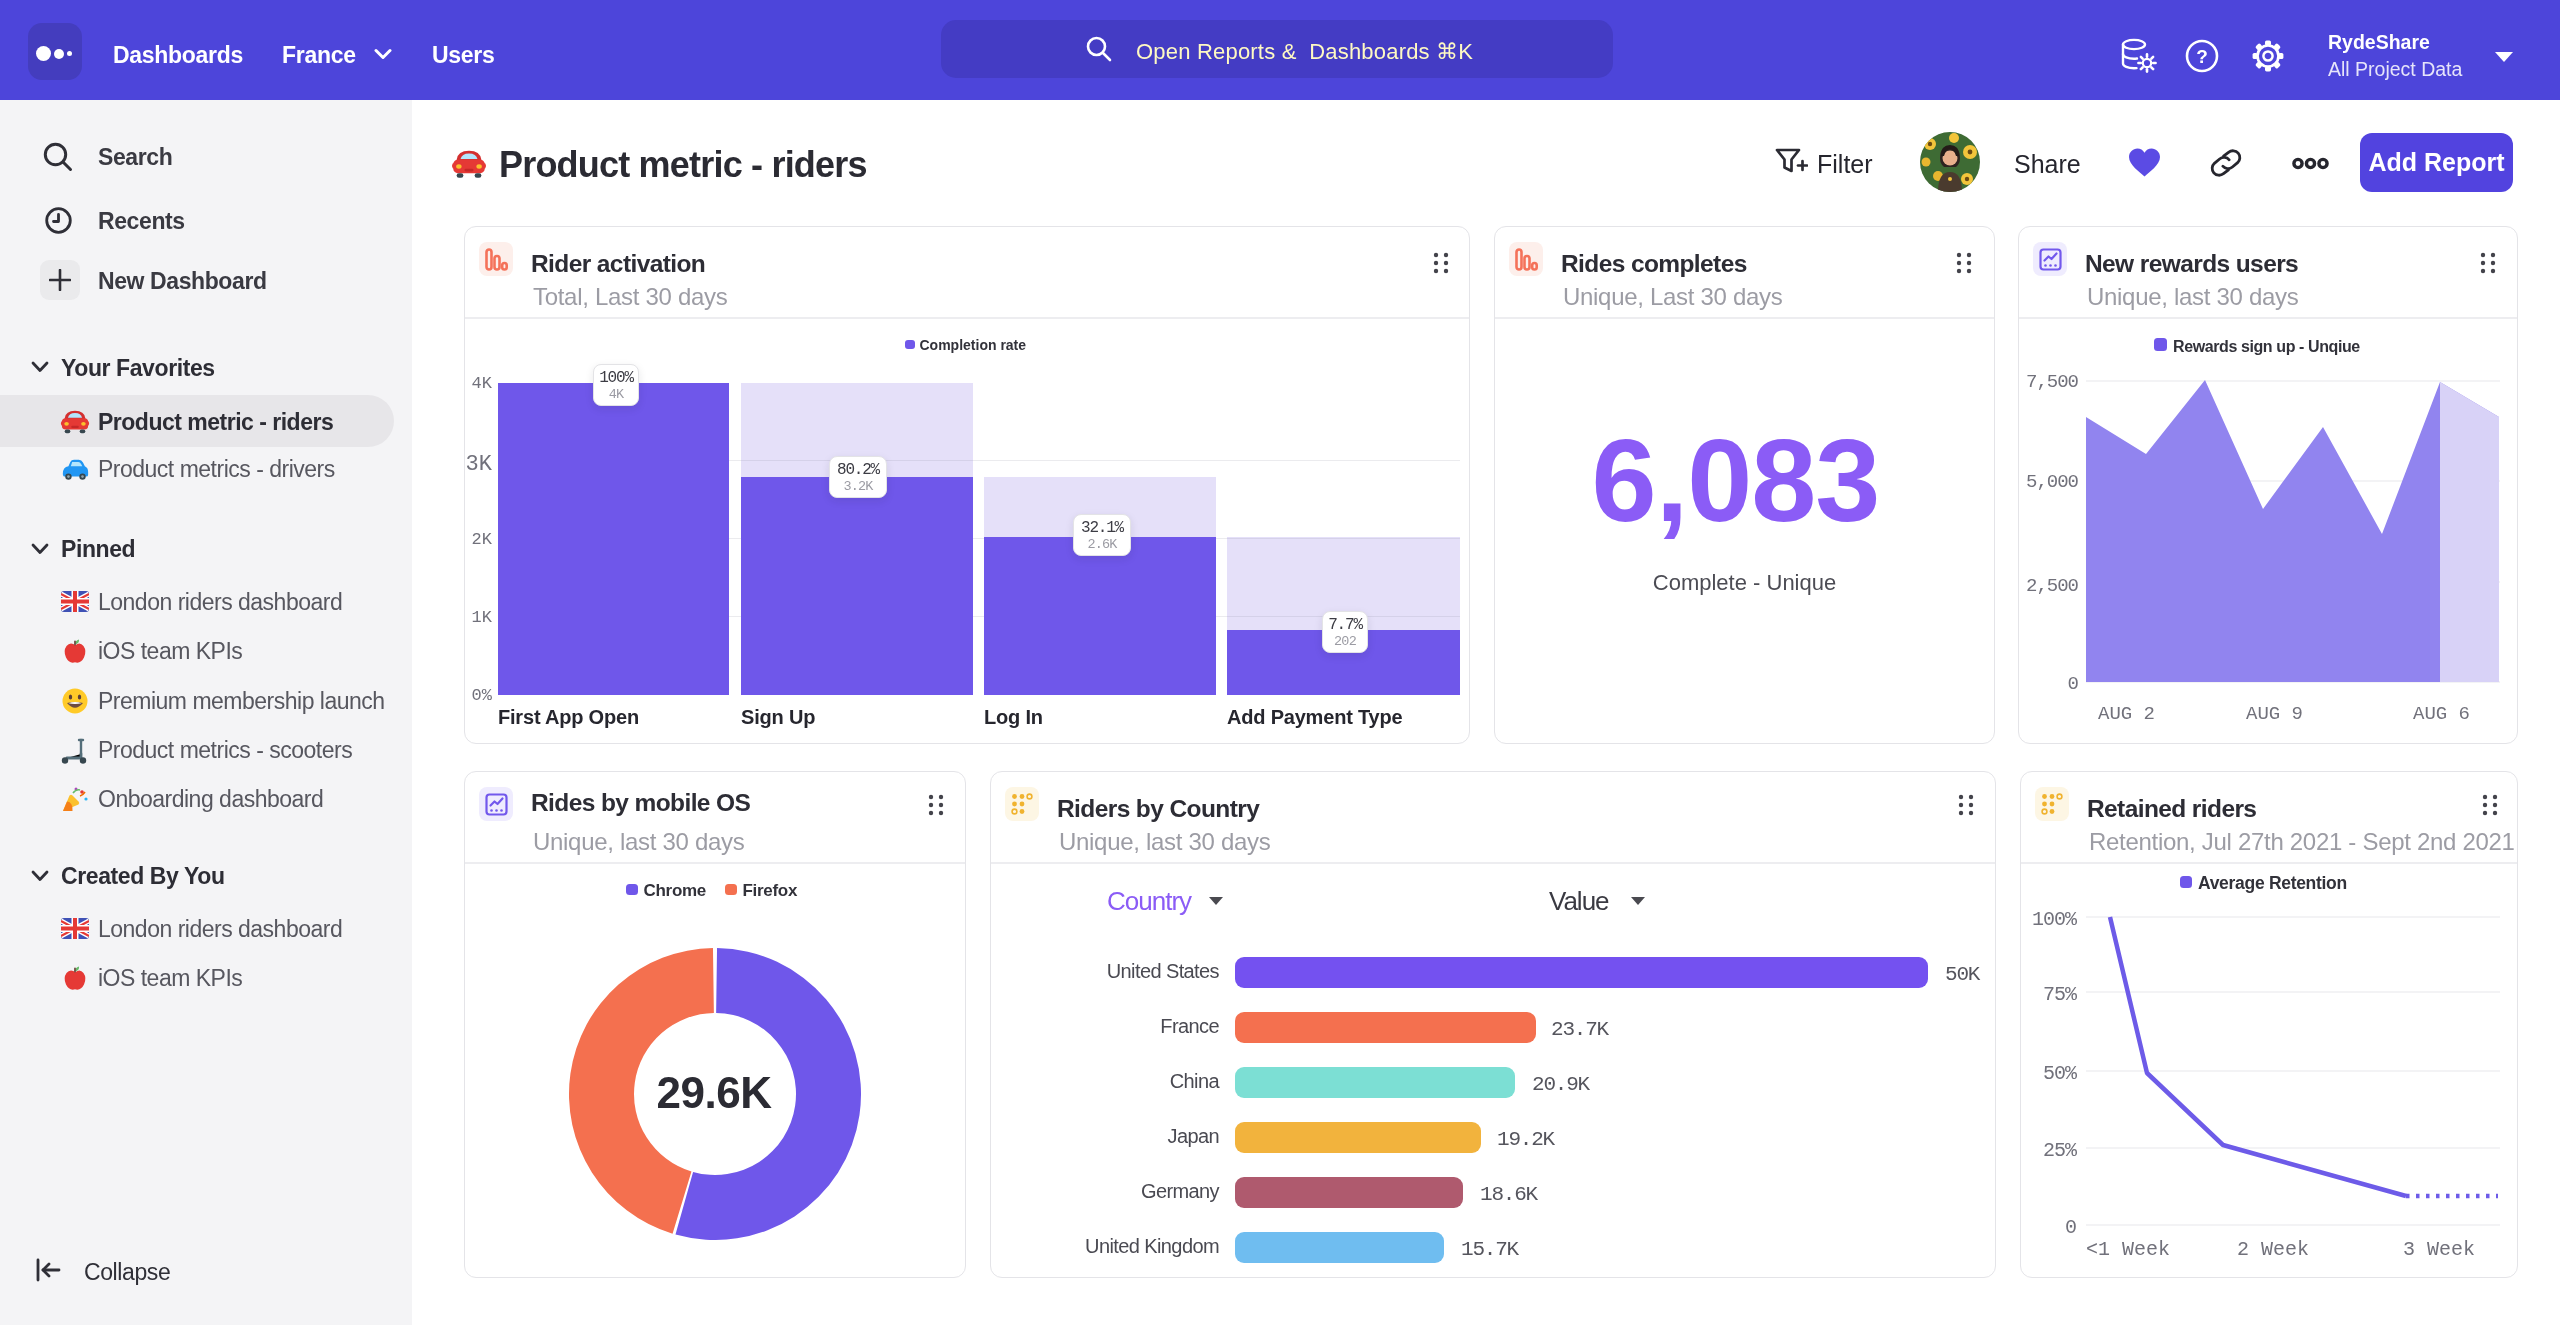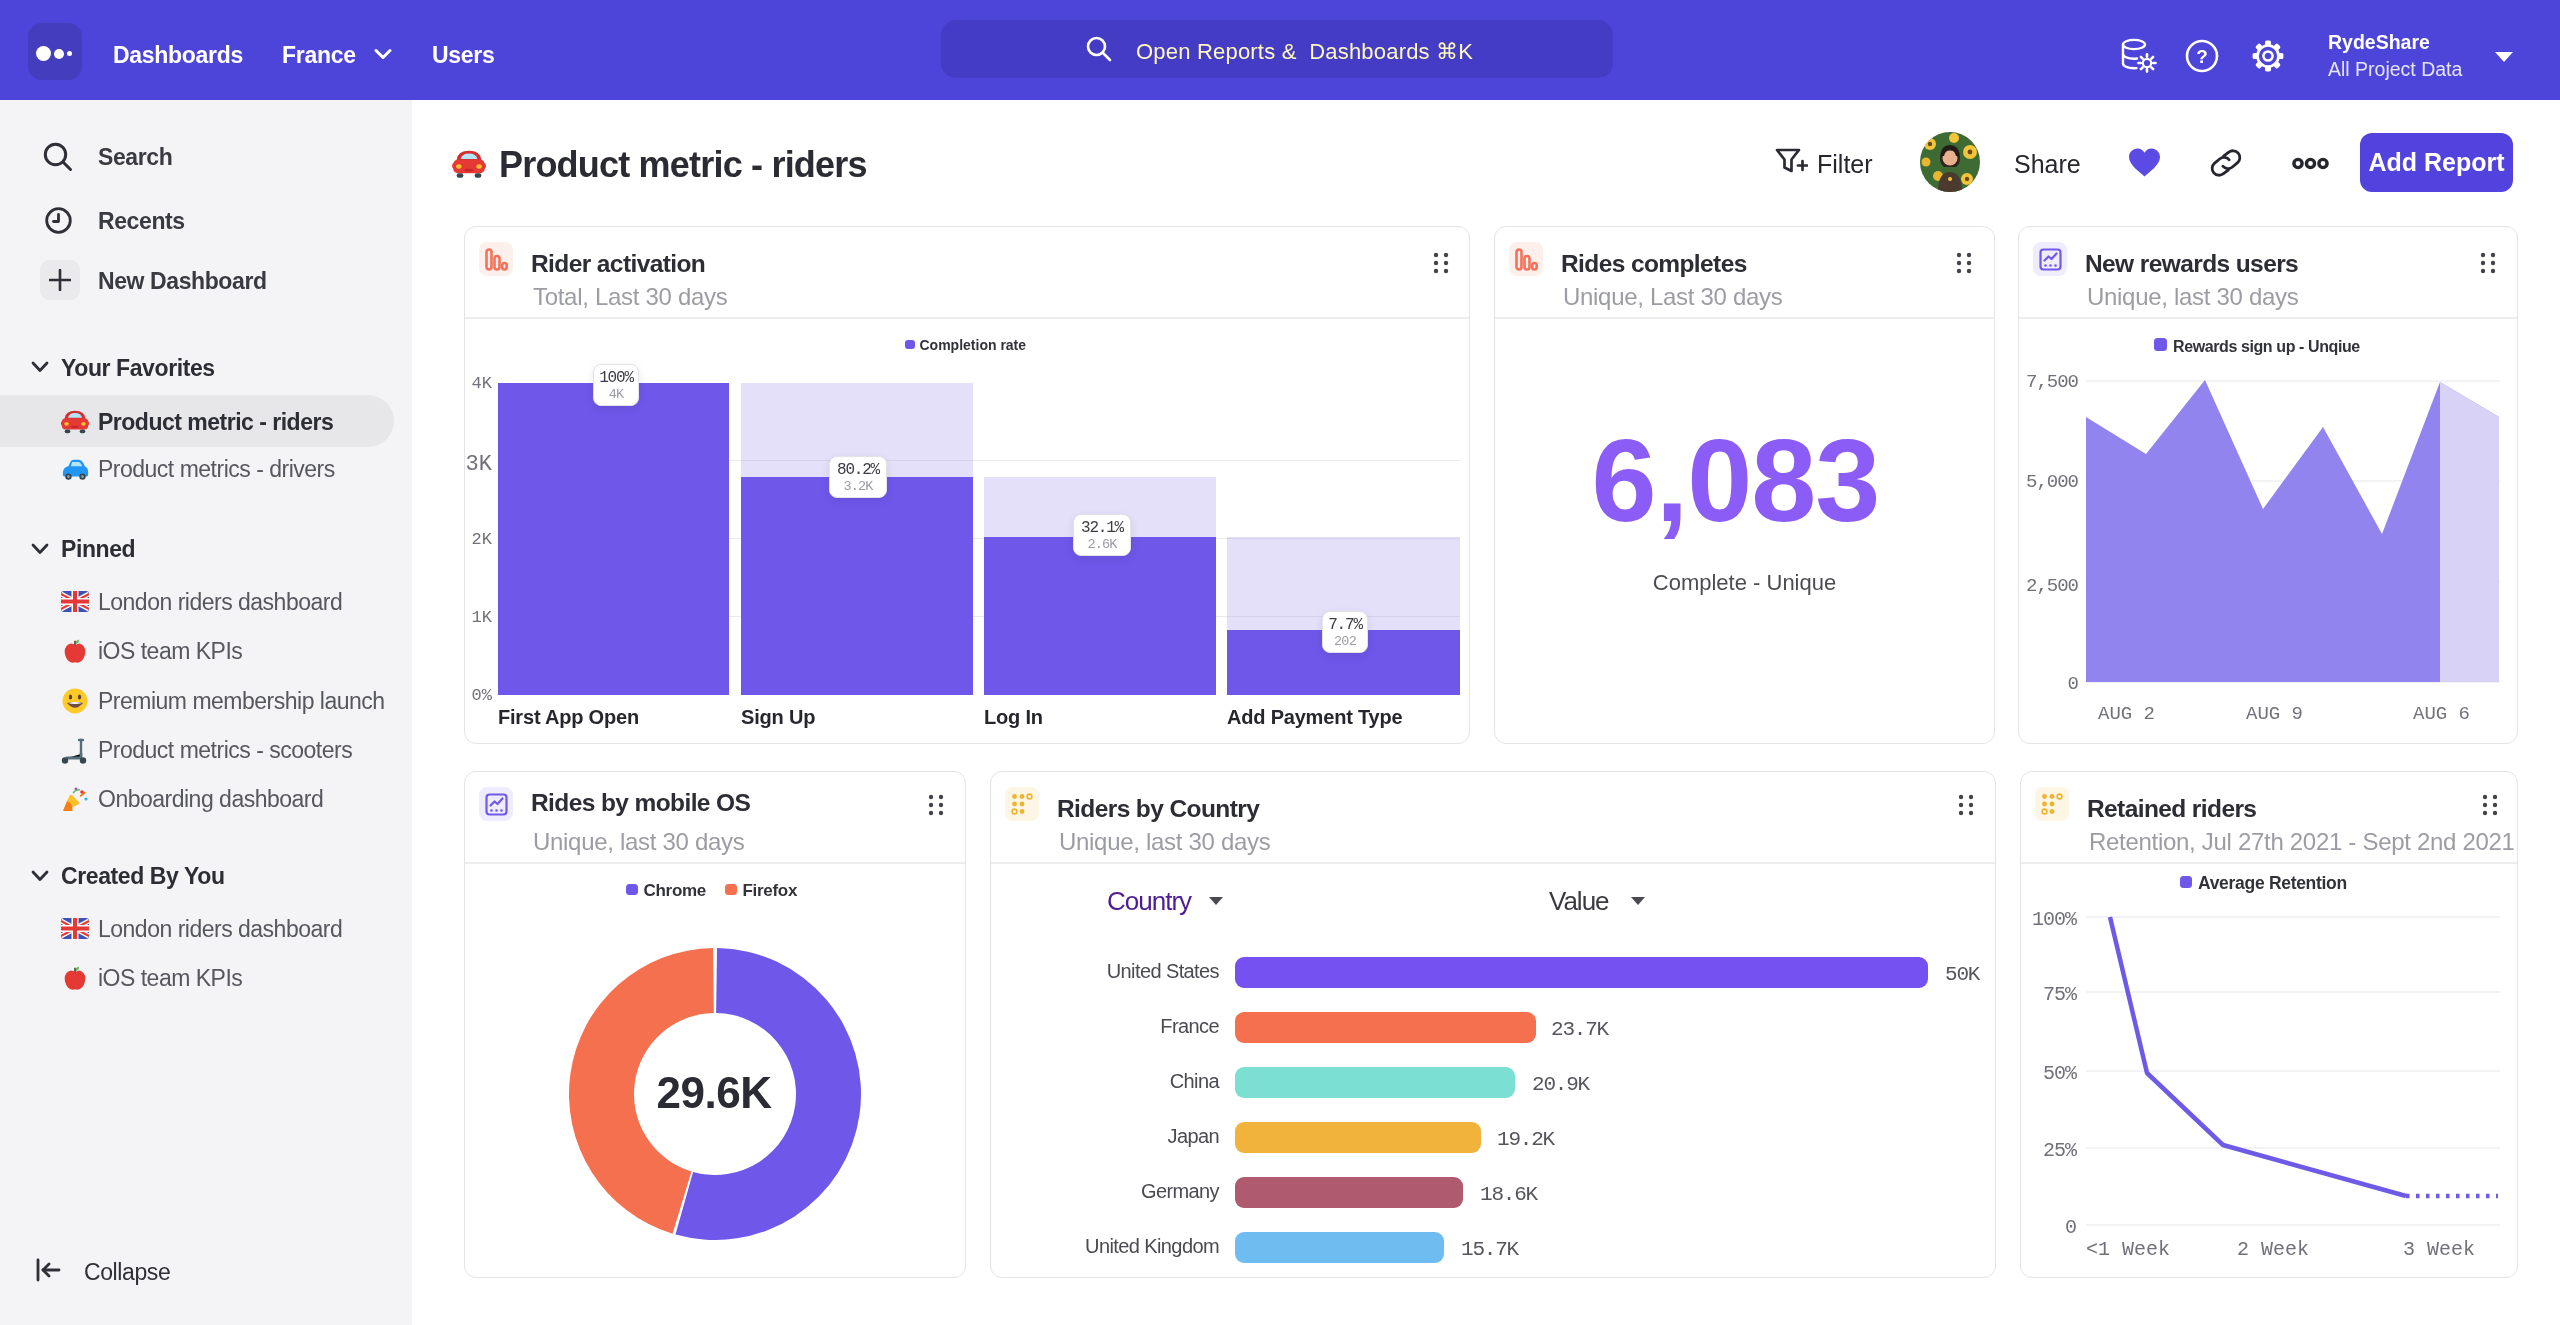--- a/index.html
+++ b/index.html
@@ -455,21 +455,21 @@
   <div class="abs" style="left:568px;top:1068px;width:292px;text-align:center;font-size:44px;font-weight:700;color:#2B2B33;letter-spacing:-0.5px;">29.6K</div>
 
   <div class="tile" style="left:1005px;top:787px;background:#FDF6E4;"></div>
   <svg class="abs" style="left:1011px;top:793px;" width="23" height="23" viewBox="0 0 23 23">
       <use href="#ic-dots"></use>
     </svg>
   <div class="ctitle" style="left:1057px;top:795px;">Riders by Country</div>
   <div class="csub" style="left:1059px;top:828px;">Unique, last 30 days</div>
   <div class="cdiv" style="left:991px;top:862px;width:1004px;"></div>
 
-  <div class="abs" style="left:1107px;top:886px;font-size:26px;font-weight:500;color:#4c1d95;letter-spacing:-1px;">Country</div>
+  <div class="abs" style="left:1107px;top:886px;font-size:26px;font-weight:500;color:#8b5cf6;letter-spacing:-1px;">Country</div>
   <svg class="abs" style="left:1208px;top:896px;" width="16" height="10" viewBox="0 0 16 10">
       <path d="M1 1 L15 1 L8 9 Z" fill="#4A4A50"></path>
     </svg>
   <div class="abs" style="left:1549px;top:886px;font-size:26px;font-weight:500;color:#3A3A42;letter-spacing:-1px;">Value</div>
   <svg class="abs" style="left:1630px;top:896px;" width="16" height="10" viewBox="0 0 16 10">
       <path d="M1 1 L15 1 L8 9 Z" fill="#4A4A50"></path>
     </svg>
 
   <div class="abs" style="left:900px;top:960px;width:319px;text-align:right;font-size:20px;color:#4A4A52;letter-spacing:-0.6px;">United States</div>
   <div class="abs" style="left:1235px;top:957px;width:693px;height:31px;border-radius:9px;background:#7451F0;"></div>

